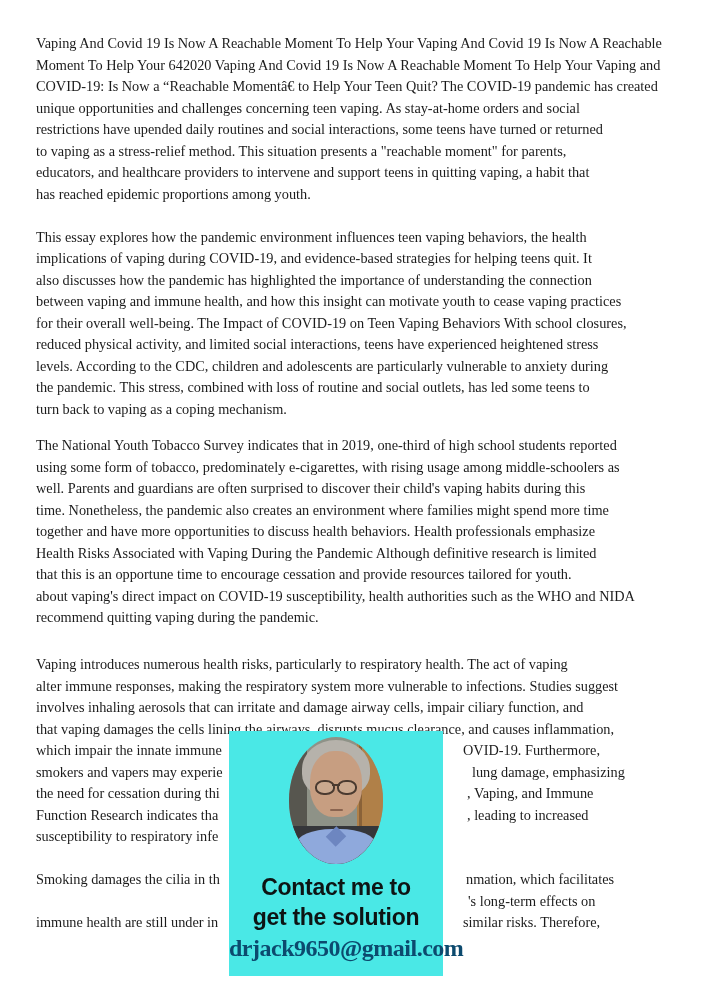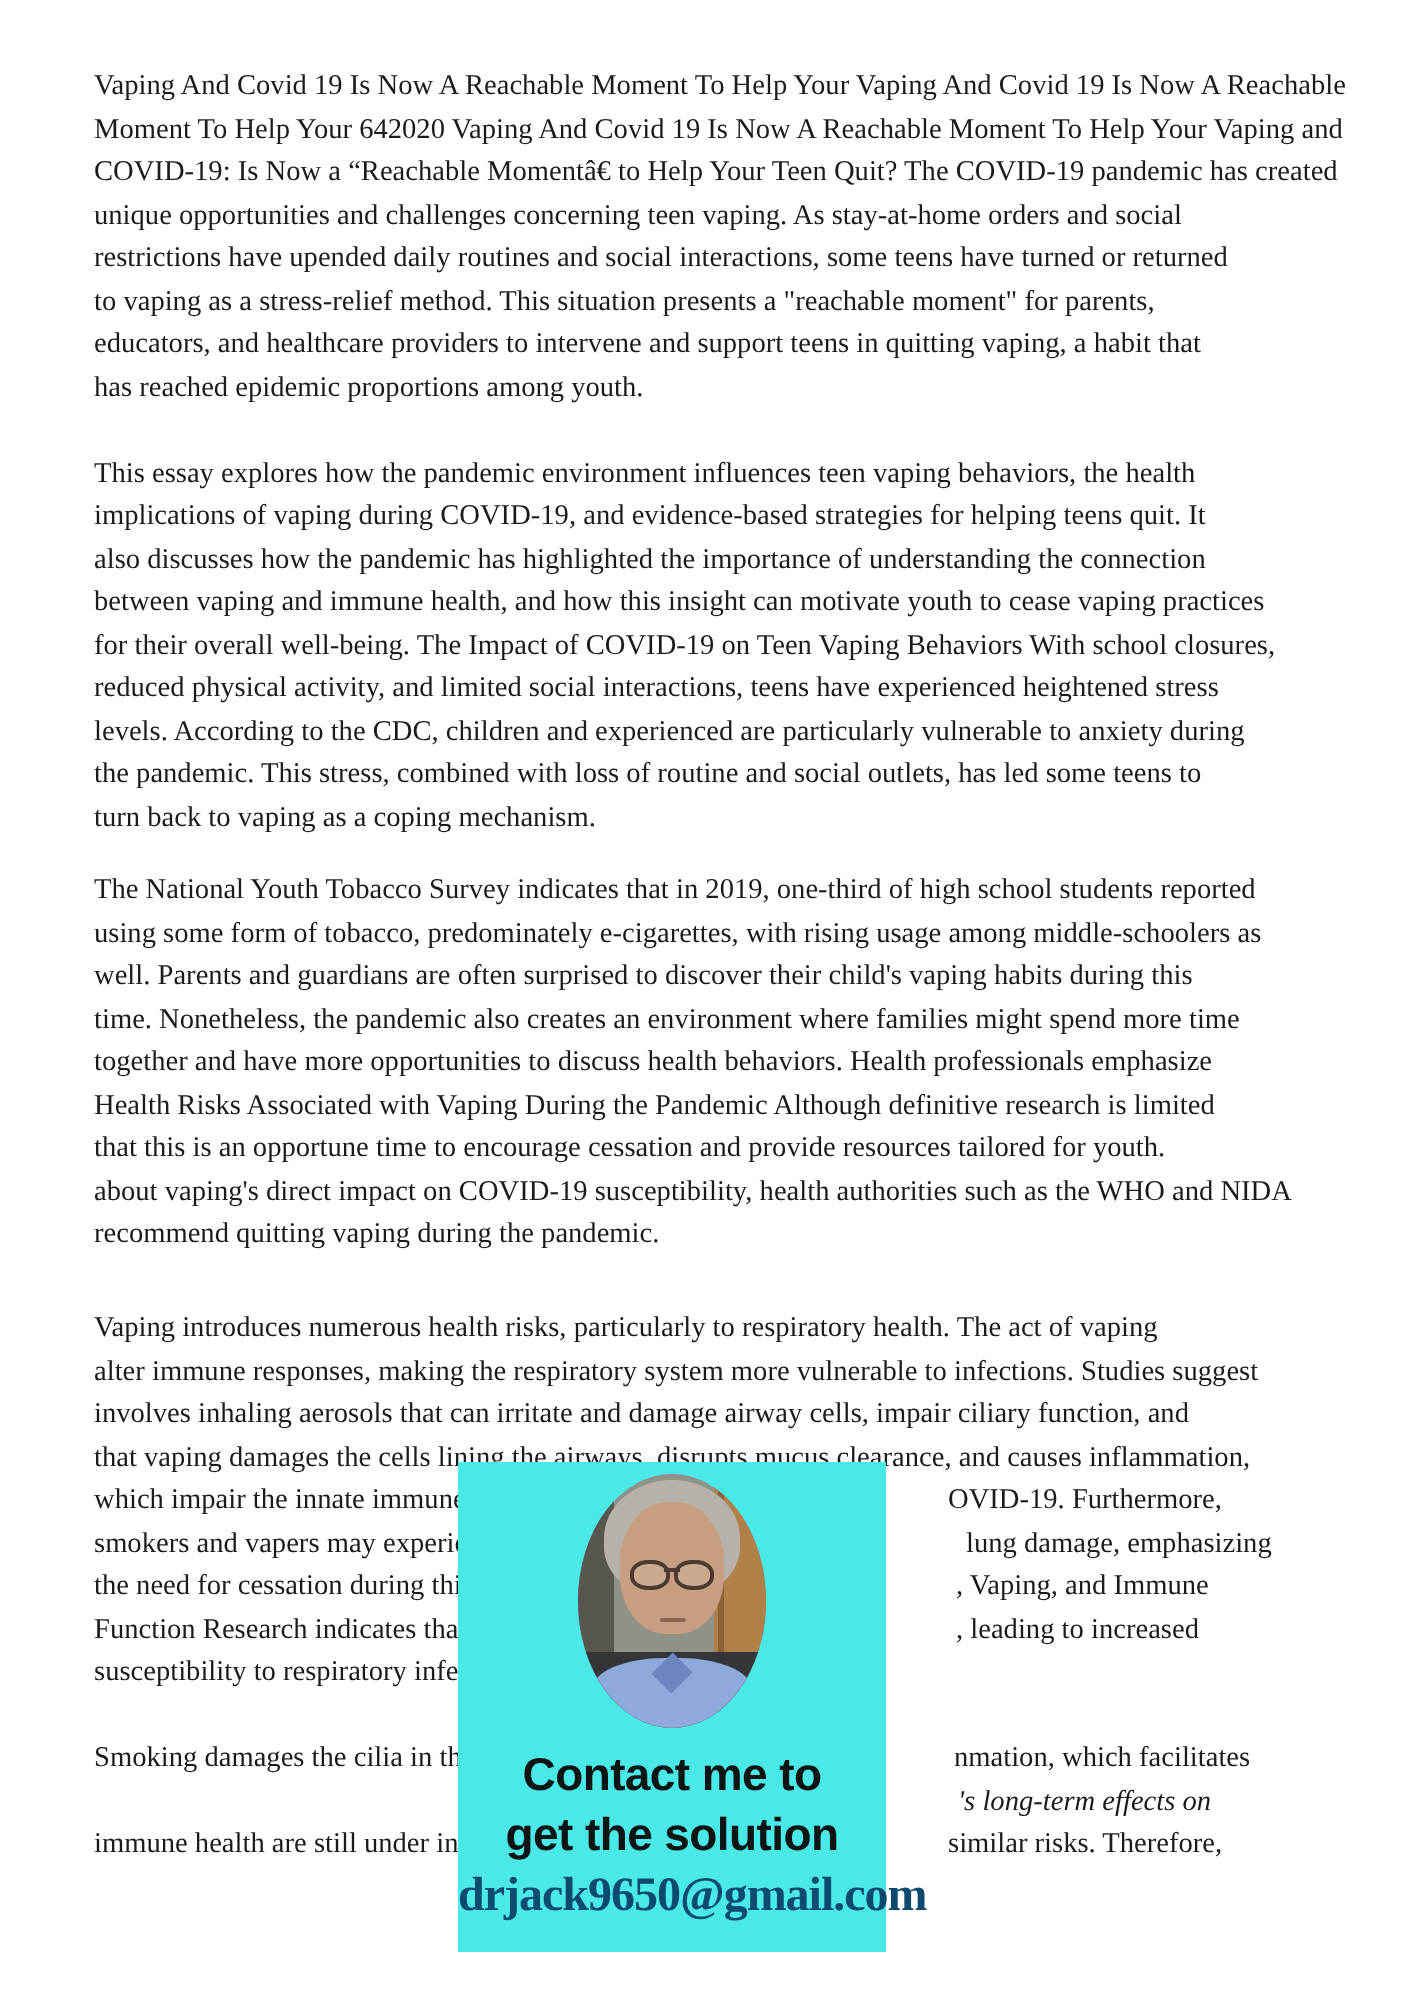--- a/index.html
+++ b/index.html
@@ -1,21 +1,21 @@
 <!DOCTYPE html>
 <html><head>
 <meta charset="utf-8">
 <style>
   html,body{margin:0;padding:0;}
   body{
     width:708px;height:1000px;background:#ffffff;overflow:hidden;position:relative;
     font-family:"Liberation Serif", serif;
   }
   .doc{
-    position:absolute;left:47px;top:33px;width:645px;
+    position:absolute;left:36px;top:33px;width:645px;
     font-size:14.3px;line-height:21.5px;color:#1b1b1b;
   }
   .para{margin:0;}
   .para.p1{margin-bottom:21.5px;}
   .para.p2{margin-bottom:15px;}
   .para.p3{margin-bottom:25.5px;}
   .para.p4{margin-bottom:21.5px;}
   .para.p5{margin-bottom:0;}
   .line{white-space:nowrap;position:relative;height:21.5px;}
   .frag-right{position:absolute;top:0;white-space:nowrap;}
@@ -65,21 +65,21 @@
       <div class="line">educators, and healthcare providers to intervene and support teens in quitting vaping, a habit that</div>
       <div class="line">has reached epidemic proportions among youth.</div>
     </div>
     <div class="para p2">
       <div class="line">This essay explores how the pandemic environment influences teen vaping behaviors, the health</div>
       <div class="line">implications of vaping during COVID-19, and evidence-based strategies for helping teens quit. It</div>
       <div class="line">also discusses how the pandemic has highlighted the importance of understanding the connection</div>
       <div class="line">between vaping and immune health, and how this insight can motivate youth to cease vaping practices</div>
       <div class="line">for their overall well-being. The Impact of COVID-19 on Teen Vaping Behaviors With school closures,</div>
       <div class="line">reduced physical activity, and limited social interactions, teens have experienced heightened stress</div>
-      <div class="line">levels. According to the CDC, children and experienced are particularly vulnerable to anxiety during</div>
+      <div class="line">levels. According to the CDC, children and adolescents are particularly vulnerable to anxiety during</div>
       <div class="line">the pandemic. This stress, combined with loss of routine and social outlets, has led some teens to</div>
       <div class="line">turn back to vaping as a coping mechanism.</div>
     </div>
     <div class="para p3">
       <div class="line">The National Youth Tobacco Survey indicates that in 2019, one-third of high school students reported</div>
       <div class="line">using some form of tobacco, predominately e-cigarettes, with rising usage among middle-schoolers as</div>
       <div class="line">well. Parents and guardians are often surprised to discover their child's vaping habits during this</div>
       <div class="line">time. Nonetheless, the pandemic also creates an environment where families might spend more time</div>
       <div class="line">together and have more opportunities to discuss health behaviors. Health professionals emphasize</div>
       <div class="line">Health Risks Associated with Vaping During the Pandemic Although definitive research is limited</div>
@@ -93,21 +93,21 @@
       <div class="line">involves inhaling aerosols that can irritate and damage airway cells, impair ciliary function, and</div>
       <div class="line">that vaping damages the cells lining the airways, disrupts mucus clearance, and causes inflammation,</div>
       <div class="line"><span>which impair the innate immune</span><span class="frag-right" style="left: 427px;">OVID-19. Furthermore,</span></div>
       <div class="line"><span>smokers and vapers may experie</span><span class="frag-right" style="left: 436px;">lung damage, emphasizing</span></div>
       <div class="line"><span>the need for cessation during thi</span><span class="frag-right" style="left: 431px;">, Vaping, and Immune</span></div>
       <div class="line"><span>Function Research indicates tha</span><span class="frag-right" style="left: 431px;">, leading to increased</span></div>
       <div class="line"><span>susceptibility to respiratory infe</span></div>
     </div>
     <div class="para p5">
       <div class="line"><span>Smoking damages the cilia in th</span><span class="frag-right" style="left: 430px;">nmation, which facilitates</span></div>
-      <div class="line"><span class="frag-right" style="left: 432px; font-style: italic;">'s long-term effects on</span></div>
+      <div class="line"><span class="frag-right" style="left: 432px;">'s long-term effects on</span></div>
       <div class="line"><span>immune health are still under in</span><span class="frag-right" style="left: 427px;">similar risks. Therefore,</span></div>
     </div>
   </div>
 
 <div class="overlay" style="background: rgb(74, 232, 230);">
   <div class="photo">
     <div class="ph-left"></div>
     <div class="ph-right"></div>
     <div class="ph-rline"></div>
     <div class="ph-bottom"></div>

